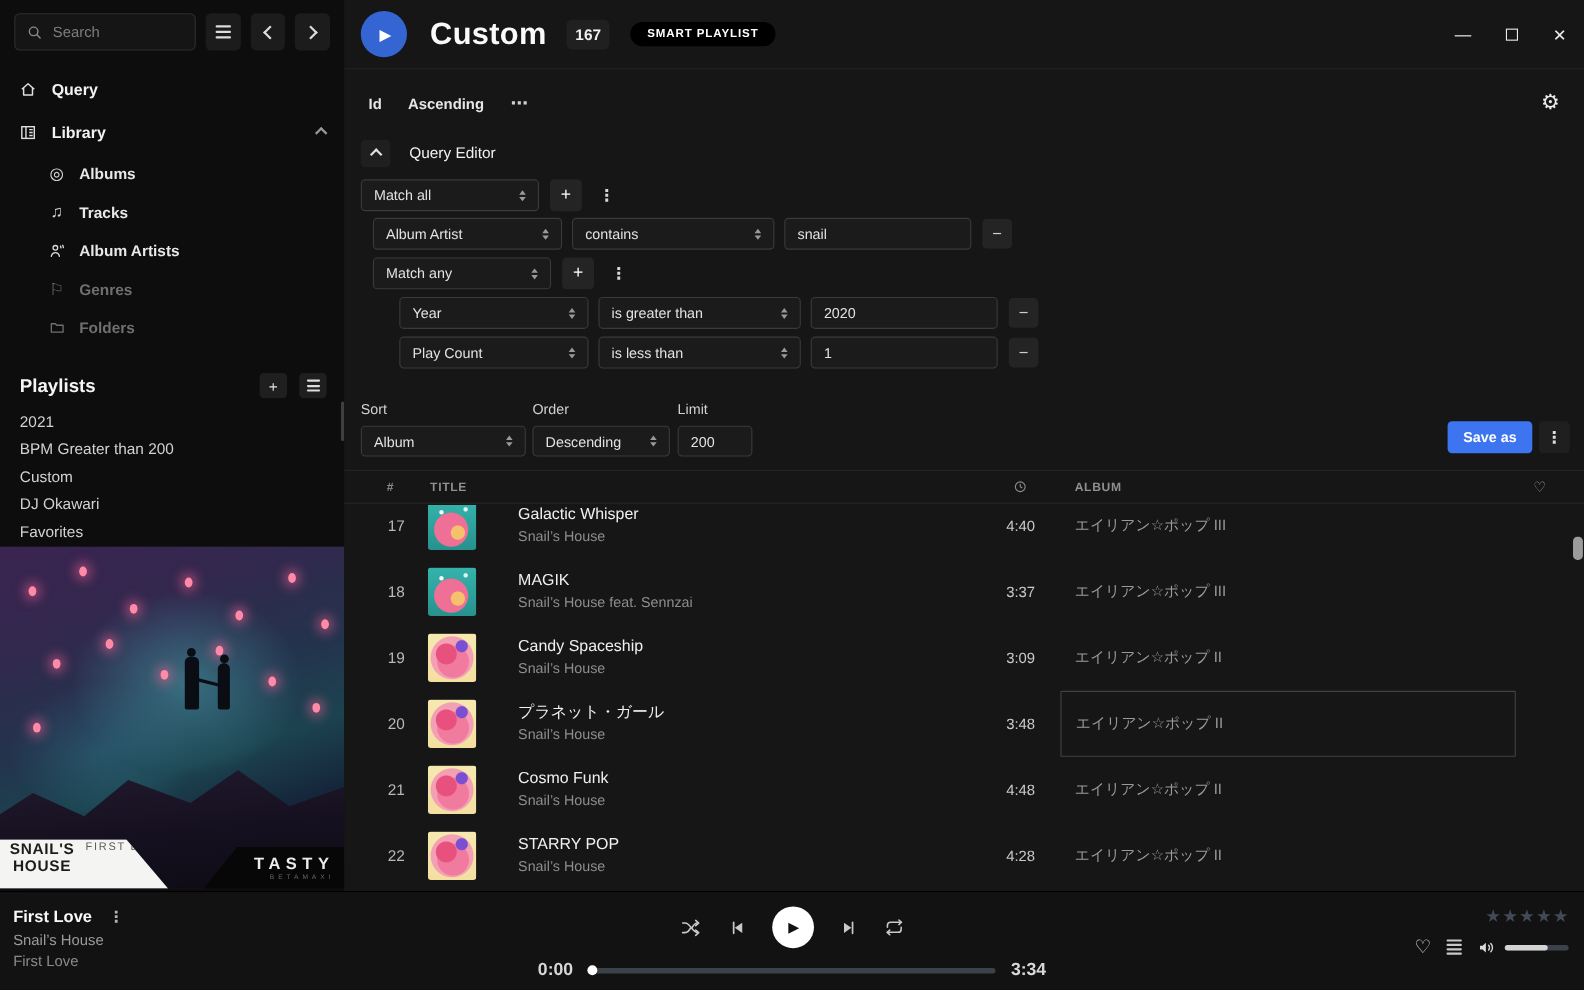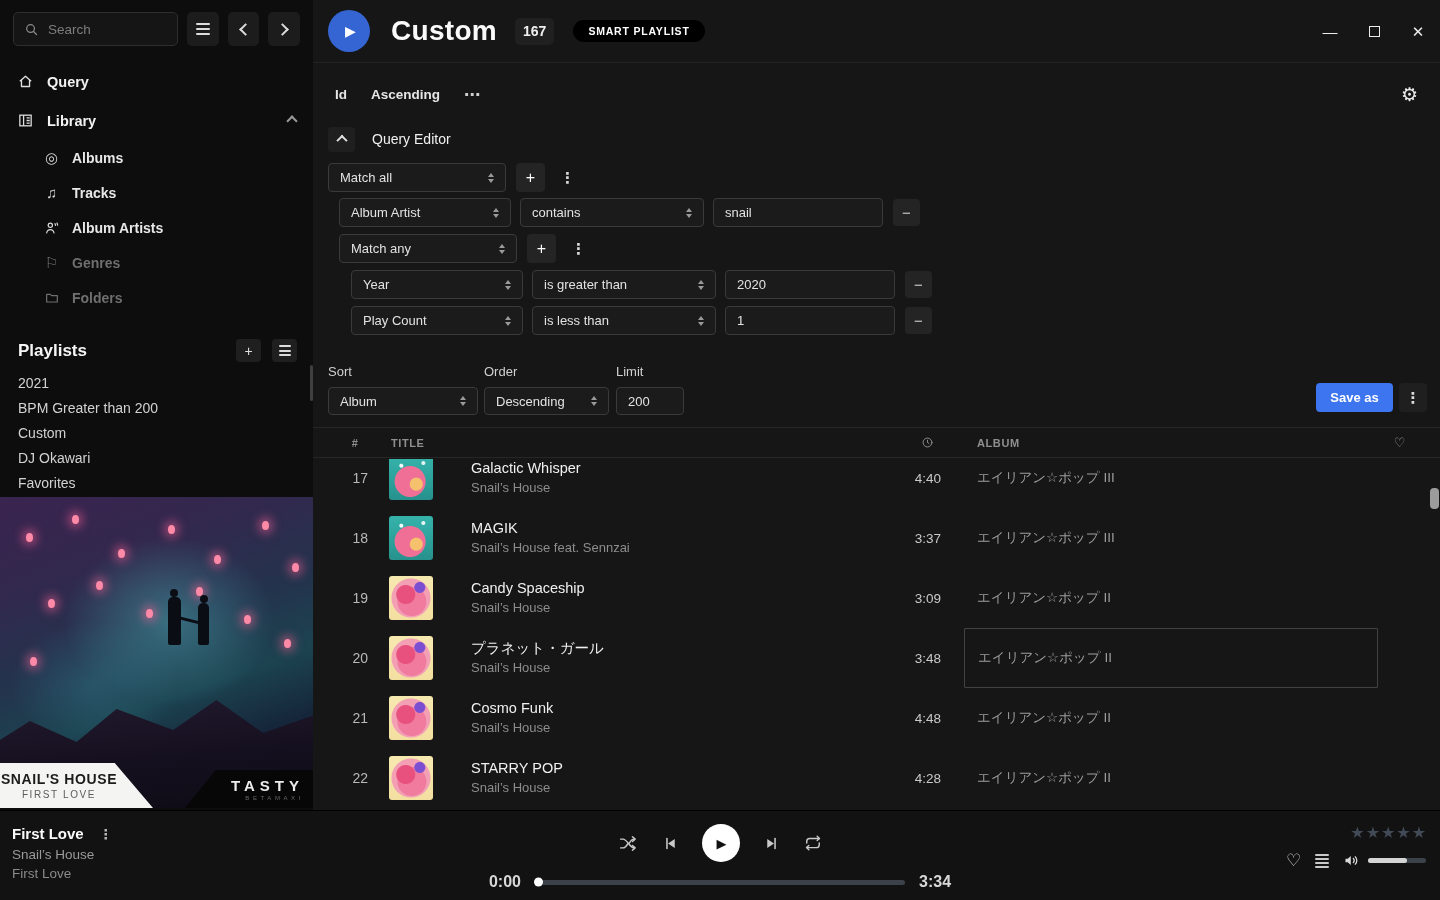--- a/index.html
+++ b/index.html
@@ -43,21 +43,21 @@
   .art{position:absolute;left:0;bottom:2px;width:313px;height:311px;overflow:hidden;
     background:
       radial-gradient(ellipse 150px 120px at 54% 40%, rgba(96,224,226,.35), transparent 70%),
       radial-gradient(ellipse 120px 90px at 30% 60%, rgba(70,180,200,.22), transparent 70%),
       linear-gradient(160deg,#3a2450 0%,#33284e 22%,#23344d 46%,#1c4350 62%,#15253a 78%,#0c1118 100%)}
   .lantern{position:absolute;width:7px;height:9px;border-radius:50%;background:#ff8aa8;box-shadow:0 0 10px 4px rgba(255,96,150,.5)}
   .rock{position:absolute;left:-10px;right:-10px;bottom:-6px;height:150px;background:linear-gradient(175deg,#2a1f38,#15101f 60%,#0d0a14);clip-path:polygon(0 55%,12% 38%,26% 52%,38% 30%,55% 44%,68% 24%,82% 46%,100% 32%,100% 100%,0 100%)}
   .fig{position:absolute;background:#0b0d14;border-radius:5px 5px 2px 2px}
   .fig::before{content:"";position:absolute;top:-8px;left:2px;width:8px;height:8px;border-radius:50%;background:#0b0d14}
   .arm{position:absolute;width:22px;height:3px;background:#0b0d14;transform:rotate(14deg)}
-  .banner{position:absolute;left:0;bottom:0;width:153px;height:45px;background:#f4f4f2;clip-path:polygon(0 0,75% 0,100% 100%,0 100%);display:flex;flex-direction:column;justify-content:center}
+  .banner{position:absolute;left:0;bottom:0;width:153px;height:45px;background:#f4f4f2;clip-path:polygon(0 0,75% 0,100% 100%,0 100%);display:flex;justify-content:center}
   .banner .b1{width:118px;text-align:center;font-size:14px;font-weight:700;color:#1c1c1c;letter-spacing:.6px}
   .banner .b2{width:118px;text-align:center;font-size:10px;color:#5c5c5c;letter-spacing:1.6px;margin-top:2px}
   .tasty{position:absolute;right:0;bottom:0;width:128px;height:38px;background:#070707;clip-path:polygon(24% 0,100% 0,100% 100%,0 100%);display:flex;flex-direction:column;align-items:flex-end;justify-content:center;padding-right:9px}
   .tasty .t1{font-size:15px;font-weight:700;letter-spacing:5px;color:#ececec}
   .tasty .t2{font-size:6px;letter-spacing:3.6px;color:#666;margin-top:1px}
 
   
   .main{position:absolute;left:313px;top:0;width:1127px;height:810px;background:#161616}
   .m-header{position:absolute;top:0;left:0;right:0;height:63px;border-bottom:1px solid #232323;display:flex;align-items:center;padding-left:15px}
   .playbig{width:42px;height:42px;border-radius:50%;background:#3565d3;border:none;color:#fff;display:flex;align-items:center;justify-content:center;cursor:pointer;flex:none}
@@ -80,29 +80,29 @@
   .qe-collapse{width:27px;height:25px;background:#1f1f1f;border:none;border-radius:4px;display:flex;align-items:center;justify-content:center;cursor:pointer}
   .qe-collapse .chev{width:8px;height:8px;border-color:#e0e0e0;transform:rotate(-45deg) translate(-1px,1px)}
   .qe-title{font-size:14px;color:#f0f0f0}
   .select{display:flex;align-items:center;height:29px;background:#1b1b1b;border:1px solid #3a3a3a;border-radius:4px;padding:0 11px;font-size:13px;color:#e2e2e2;cursor:pointer}
   .select .lab{flex:1;text-align:left;white-space:nowrap;overflow:hidden}
   .updown{display:flex;flex-direction:column;gap:2px;margin-left:8px}
   .updown i{display:block;width:0;height:0;border-left:3.5px solid transparent;border-right:3.5px solid transparent}
   .updown i.u{border-bottom:4px solid #9a9a9a}
   .updown i.d{border-top:4px solid #9a9a9a}
   .g-head{margin-top:11px;display:flex;gap:10px;align-items:center}
-  .w-match{width:178px}
+  .w-match{width:162px}
   .w-field{width:172px}
   .w-op{width:184px}
   .icon-btn{width:29px;height:29px;background:#242424;border:none;border-radius:4px;color:#fff;font-size:16px;display:flex;align-items:center;justify-content:center;cursor:pointer}
   .kebab-btn{background:none;border:none;color:#d8d8d8;font-size:15px;cursor:pointer;padding:0 5px;font-weight:700}
   .rule{margin-top:6px;margin-left:11px;display:flex;gap:9px;align-items:center}
   .g2{margin-left:11px}
   .g2 .g-head{margin-top:7px}
-  .g2 .rule{margin-left:12px;margin-top:7px}
+  .g2 .rule{margin-left:24px;margin-top:7px}
   .val-input{width:170px;height:29px;background:#1b1b1b;border:1px solid #3a3a3a;border-radius:4px;padding:0 11px;font-size:13px;color:#e2e2e2;font-family:inherit;outline:none}
   .minus-btn{width:27px;height:27px;background:#242424;border:none;border-radius:4px;color:#cfcfcf;font-size:15px;display:flex;align-items:center;justify-content:center;cursor:pointer;margin-left:1px}
 
   .sortrow{position:absolute;top:364px;left:15px;right:13px;height:48px}
   .sr-group{position:absolute;top:0}
   .sr-label{font-size:13px;color:#d0d0d0;margin-bottom:8px}
   .g-sort{left:0}.g-order{left:156px}.g-limit{left:288px}
   .w-sort{width:150px;height:28px}
   .w-order{width:125px;height:28px}
   .w-limit{width:68px;height:28px}

